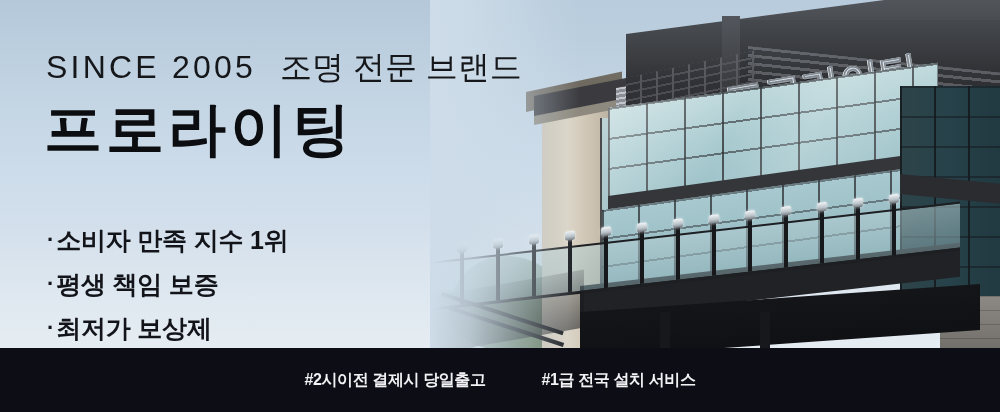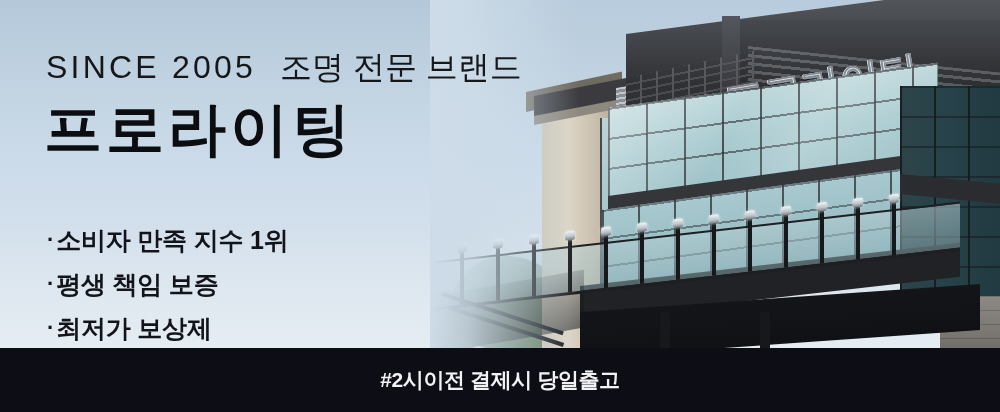--- a/index.html
+++ b/index.html
@@ -510,21 +510,21 @@
     width: 1000px;
     height: 64px;
     background: #0d0d15;
     display: flex;
     align-items: center;
     justify-content: center;
     gap: 56px;
   }
   .tag {
     color: #f2f2f4;
-    font-size: 21px;
+    font-size: 16px;
     font-weight: 700;
     letter-spacing: -0.4px;
     white-space: nowrap;
   }
 </style>
 </head>
 <body>
 
 <div class="banner">
 
@@ -614,15 +614,16 @@
         <span class="dot">·</span><span>평생 책임 보증</span>
       </div>
       <div class="bullet">
         <span class="dot">·</span><span>최저가 보상제</span>
       </div>
     </div>
   </div>
 
   <div class="bottom-bar">
     <span class="tag">#2시이전 결제시 당일출고</span>
+    <span class="tag">#1급 전국 설치 서비스</span>
   </div>
 
 </div>
 
 </body></html>

